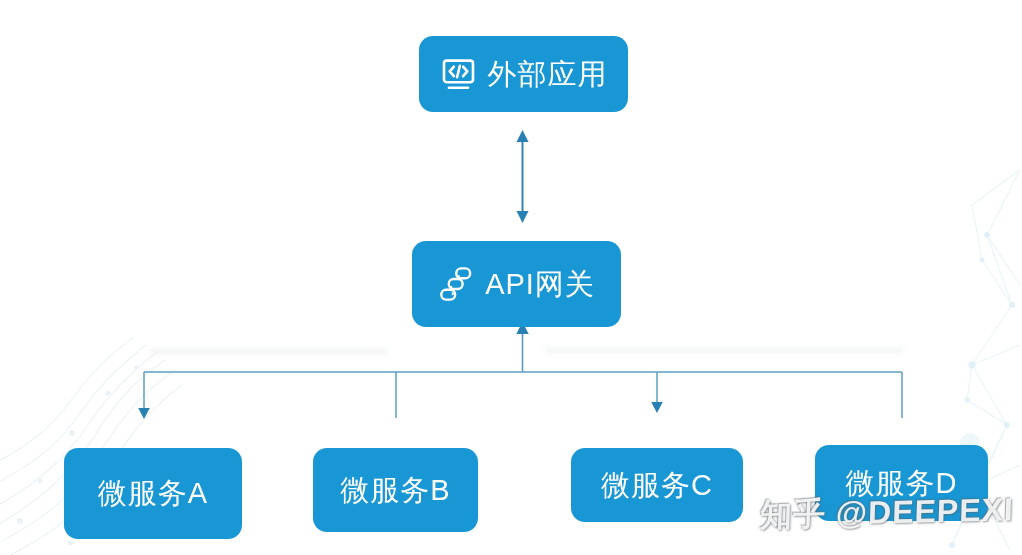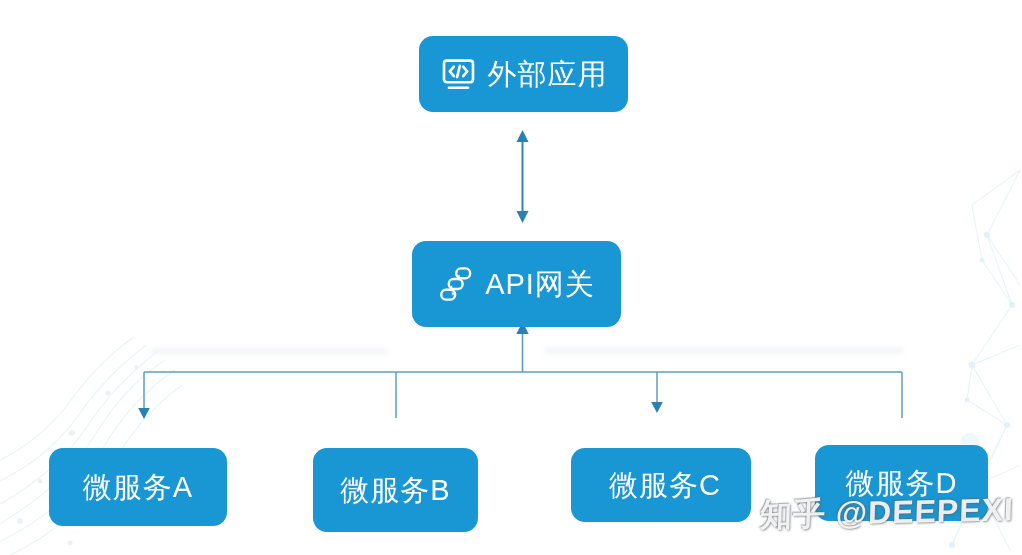--- a/index.html
+++ b/index.html
@@ -12,23 +12,23 @@
   .node{
     position:absolute;display:flex;align-items:center;justify-content:center;
     background:#1897d4;color:#ffffff;border-radius:14px;
     font-size:29px;letter-spacing:1px;line-height:1;
     gap:11px;user-select:none;
   }
   .node .icon{display:flex;align-items:center;justify-content:center;}
   .node .icon svg{display:block;}
   #node-external{left:419px;top:36px;width:209px;height:76px;}
   #node-gateway{left:412px;top:241px;width:209px;height:86px;}
-  #svc-a{left:49px;top:448px;width:178px;height:78px;}
+  #svc-a{left:64px;top:448px;width:178px;height:91px;}
   #svc-b{left:313px;top:448px;width:165px;height:84px;}
-  #svc-c{left:571px;top:448px;width:172px;height:74px;padding-left:8px;}
+  #svc-c{left:571px;top:448px;width:172px;height:74px;}
   #svc-d{left:815px;top:445px;width:173px;height:76px;}
   
   #connectors{position:absolute;left:0;top:0;pointer-events:none;}
   
   .deco{position:absolute;pointer-events:none;}
   #deco-left{left:0;bottom:0;opacity:.65;}
   #deco-right{right:0;top:165px;opacity:.75;}
   
   .ghost{position:absolute;height:7px;background:#f0f2f3;opacity:.65;filter:blur(2px);}
   #ghost-1{left:150px;top:348px;width:238px;}

